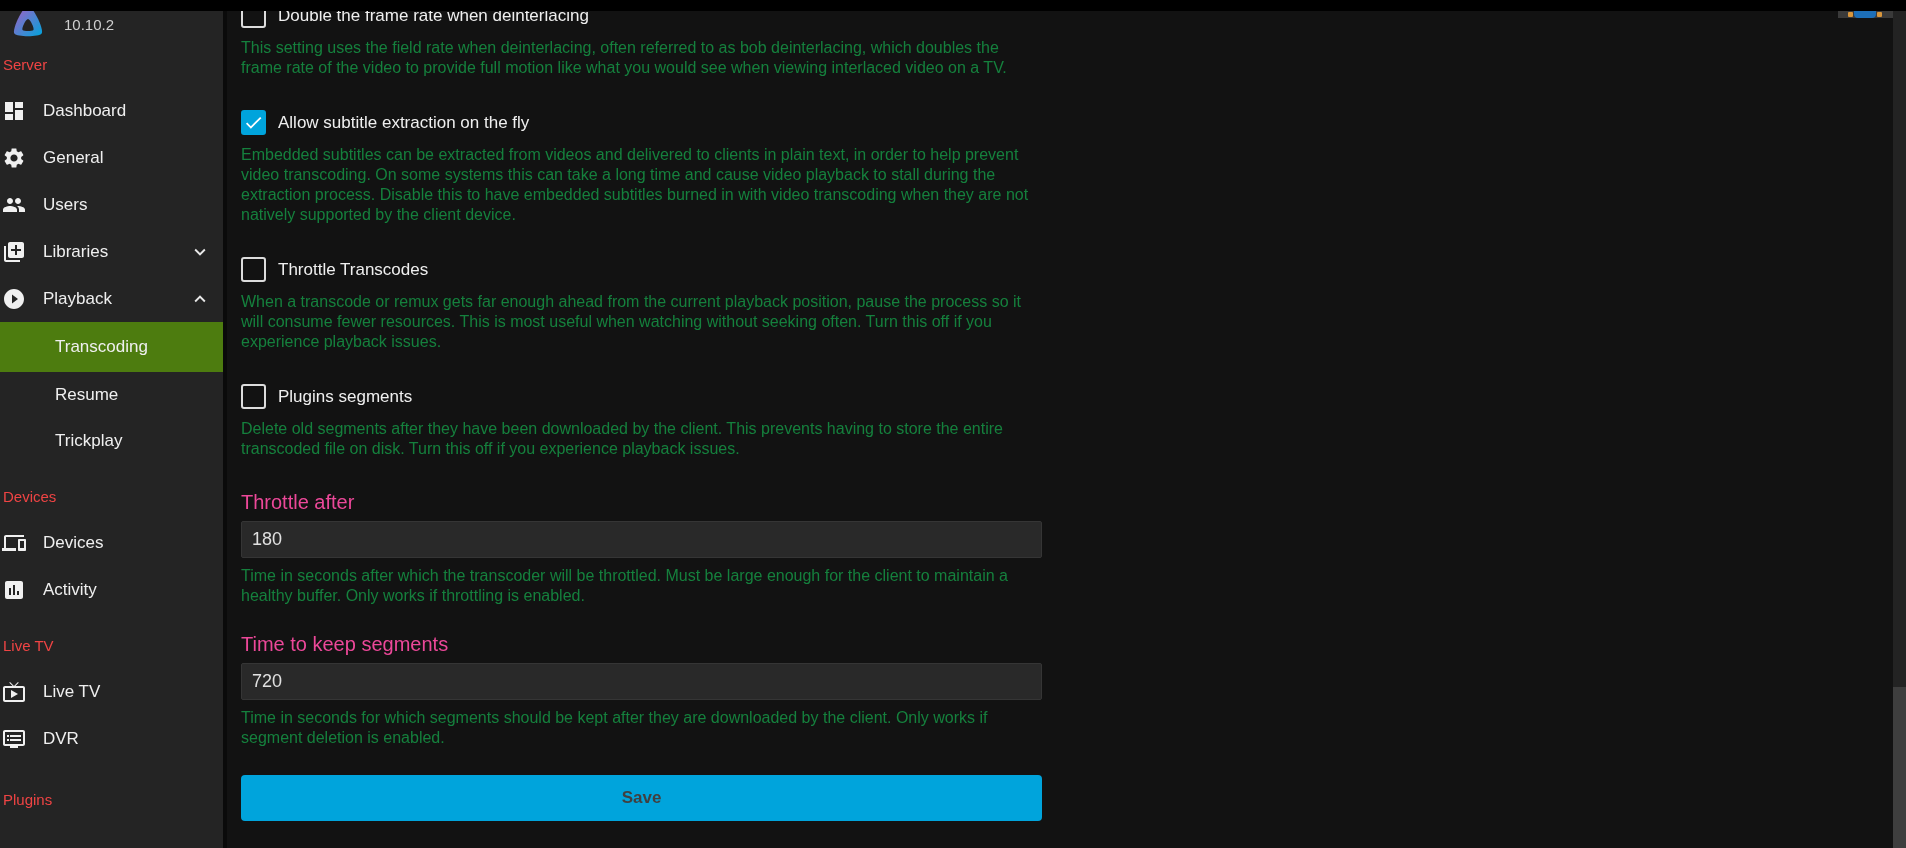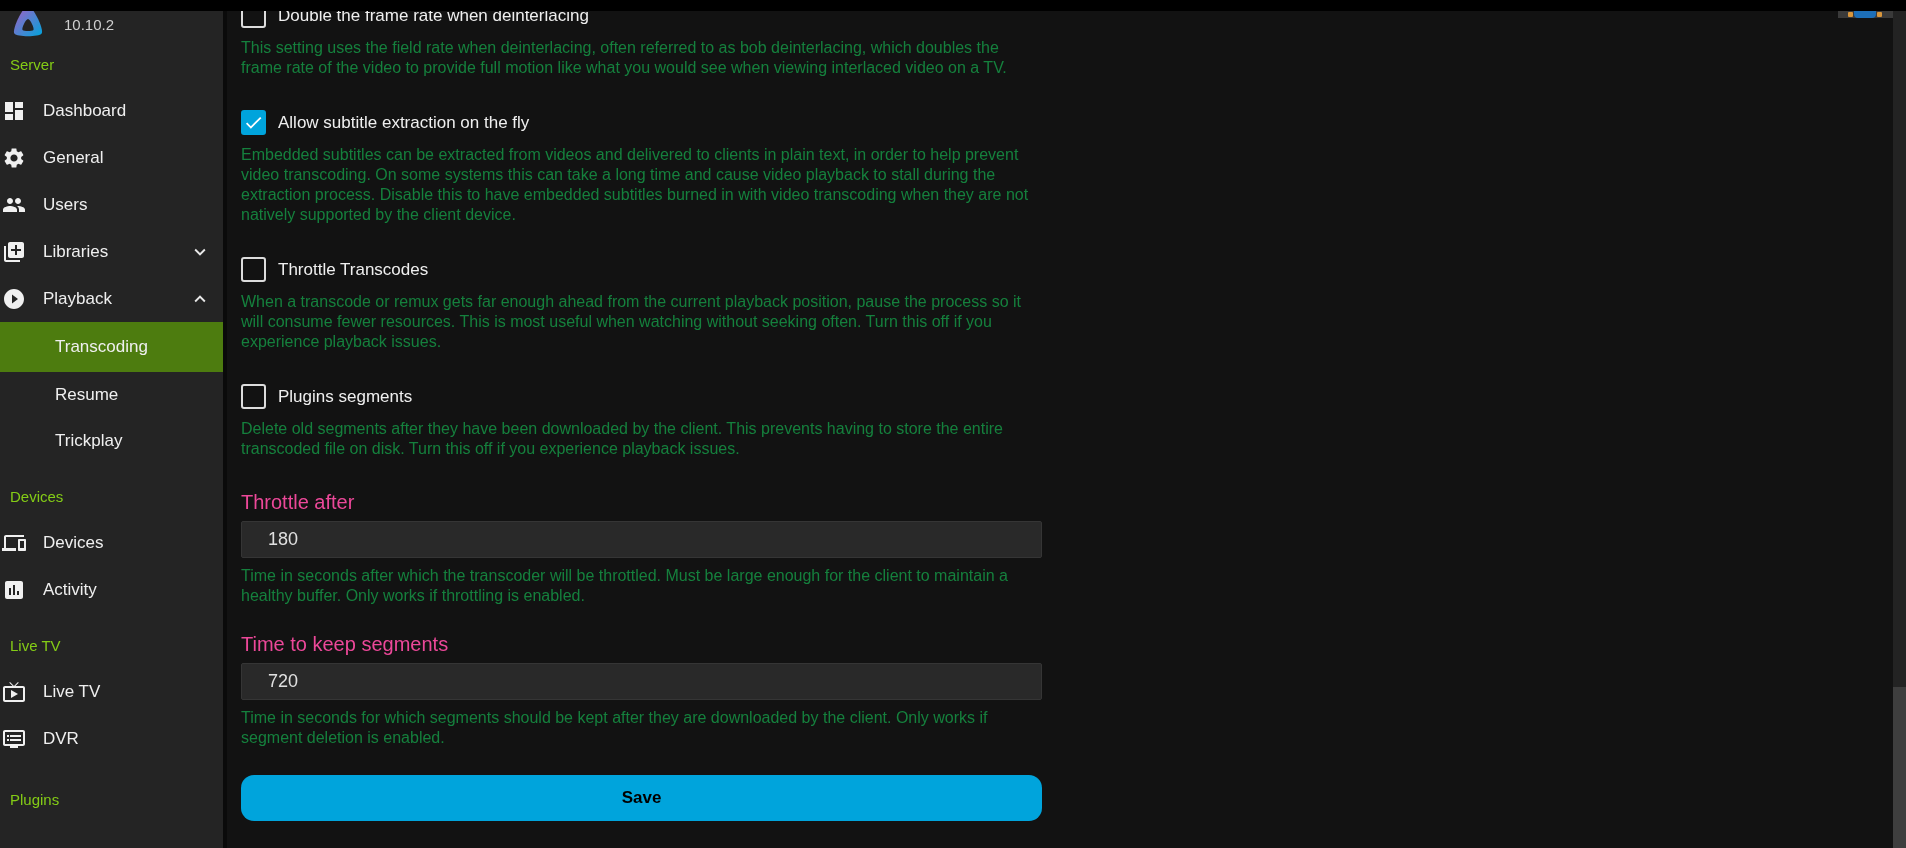--- a/index.html
+++ b/index.html
@@ -6,21 +6,21 @@
   html,body { background:#000; }
   body { font-family:"Liberation Sans","DejaVu Sans",sans-serif; }
   .screen { position:relative; width:1906px; height:848px; overflow:hidden; background:#121212; display:flex;margin-top:11px; }
 
   
   .sidebar { width:223px; flex-shrink:0; background:#242424; overflow:hidden; position:relative; }
   .brand { display:flex; align-items:center; padding-left:8px; margin-top:-14px; height:44px; }
   .brand-logo { width:40px; height:44px; position:relative; }
   .brand-logo svg { position:absolute; top:0; left:0; }
   .version { margin-left:16px; font-size:15px; color:#cfcfcf; padding-top:10px; }
-  .nav-header { height:46px; display:flex; align-items:center; padding-left:10px; font-size:15px; color:#84cc16; }
+  .nav-header { height:46px; display:flex; align-items:center; padding-left:3px; font-size:15px; color:#ef4444; }
   .nav-header.spaced { margin-top:9px; }
   .nav-header.last { margin-top:14px; }
   .nav-item { height:47px; display:flex; align-items:center; padding-left:2px; position:relative; cursor:pointer; color:#efefef; }
   .nav-icon { width:24px; height:24px; display:inline-flex; align-items:center; justify-content:center; }
   .nav-icon svg { width:24px; height:24px; fill:#f0f0f0; }
   .nav-label { margin-left:17px; font-size:17px; }
   .chev { position:absolute; right:12px; top:50%; transform:translateY(-50%); width:22px; height:22px; }
   .chev svg { width:22px; height:22px; fill:#e8e8e8; }
   .nav-child { height:46px; display:flex; align-items:center; padding-left:55px; font-size:17px; color:#efefef; cursor:pointer; }
   .nav-child.selected { height:50px; background:#4d7c0f; }
@@ -34,23 +34,23 @@
   .check-row { display:flex; align-items:center; cursor:pointer; }
   .cb { width:25px; height:25px; border:2px solid #dcdcdc; border-radius:3px; background:transparent; flex-shrink:0; display:inline-flex; align-items:center; justify-content:center; }
   .cb svg { width:21px; height:21px; fill:#fff; display:none; }
   .cb.checked { border-color:#00a4dc; background:#00a4dc; }
   .cb.checked svg { display:block; }
   .cb-label { margin-left:12px; font-size:17px; color:#efefef; }
   .desc { margin-top:10px; font-size:16px; line-height:20px; color:#15803d; }
   .toggle-group { margin-bottom:32px; }
   .field-group { margin-bottom:27px; }
   .field-label { font-size:20px; color:#ec4899; margin-bottom:7px; }
-  .text-input { display:block; width:100%; height:37px; background:#292929; border:1px solid #353535; border-radius:2px; color:#e0e0e0; font-size:18px; font-family:"Liberation Sans","DejaVu Sans",sans-serif; padding:0 26px; outline:none; }
+  .text-input { display:block; width:100%; height:37px; background:#292929; border:1px solid #353535; border-radius:2px; color:#e0e0e0; font-size:18px; font-family:"Liberation Sans","DejaVu Sans",sans-serif; padding:0 10px; outline:none; }
   .field-group .desc { margin-top:8px; }
-  .save-btn { display:block; width:100%; height:46px; background:#00a4dc; color:#000000; border:none; border-radius:13px; font-size:17px; font-weight:bold; font-family:"Liberation Sans","DejaVu Sans",sans-serif; cursor:pointer; }
+  .save-btn { display:block; width:100%; height:46px; background:#00a4dc; color:#404040; border:none; border-radius:4px; font-size:17px; font-weight:bold; font-family:"Liberation Sans","DejaVu Sans",sans-serif; cursor:pointer; }
 
   
   .scrollbar-track { position:absolute; right:0; top:0; width:13px; height:848px; background:#232323; }
   .scrollbar-thumb { position:absolute; left:0; top:676px; width:13px; height:172px; background:#3e3e3e; cursor:pointer; }
   .top-right-artifact { position:absolute; left:1838px; top:0; width:55px; height:7px; background:#3a3a3a; }
   .artifact-pill { position:absolute; left:16px; top:0; width:22px; height:7px; background:#1d6fb8; border-radius:0 0 4px 4px; }
   .artifact-dot { position:absolute; top:1px; width:5px; height:5px; background:#d8963c; border-radius:1px; }
   .artifact-dot.l { left:10px; } .artifact-dot.r { left:39px; }
 </style>
 </head>

